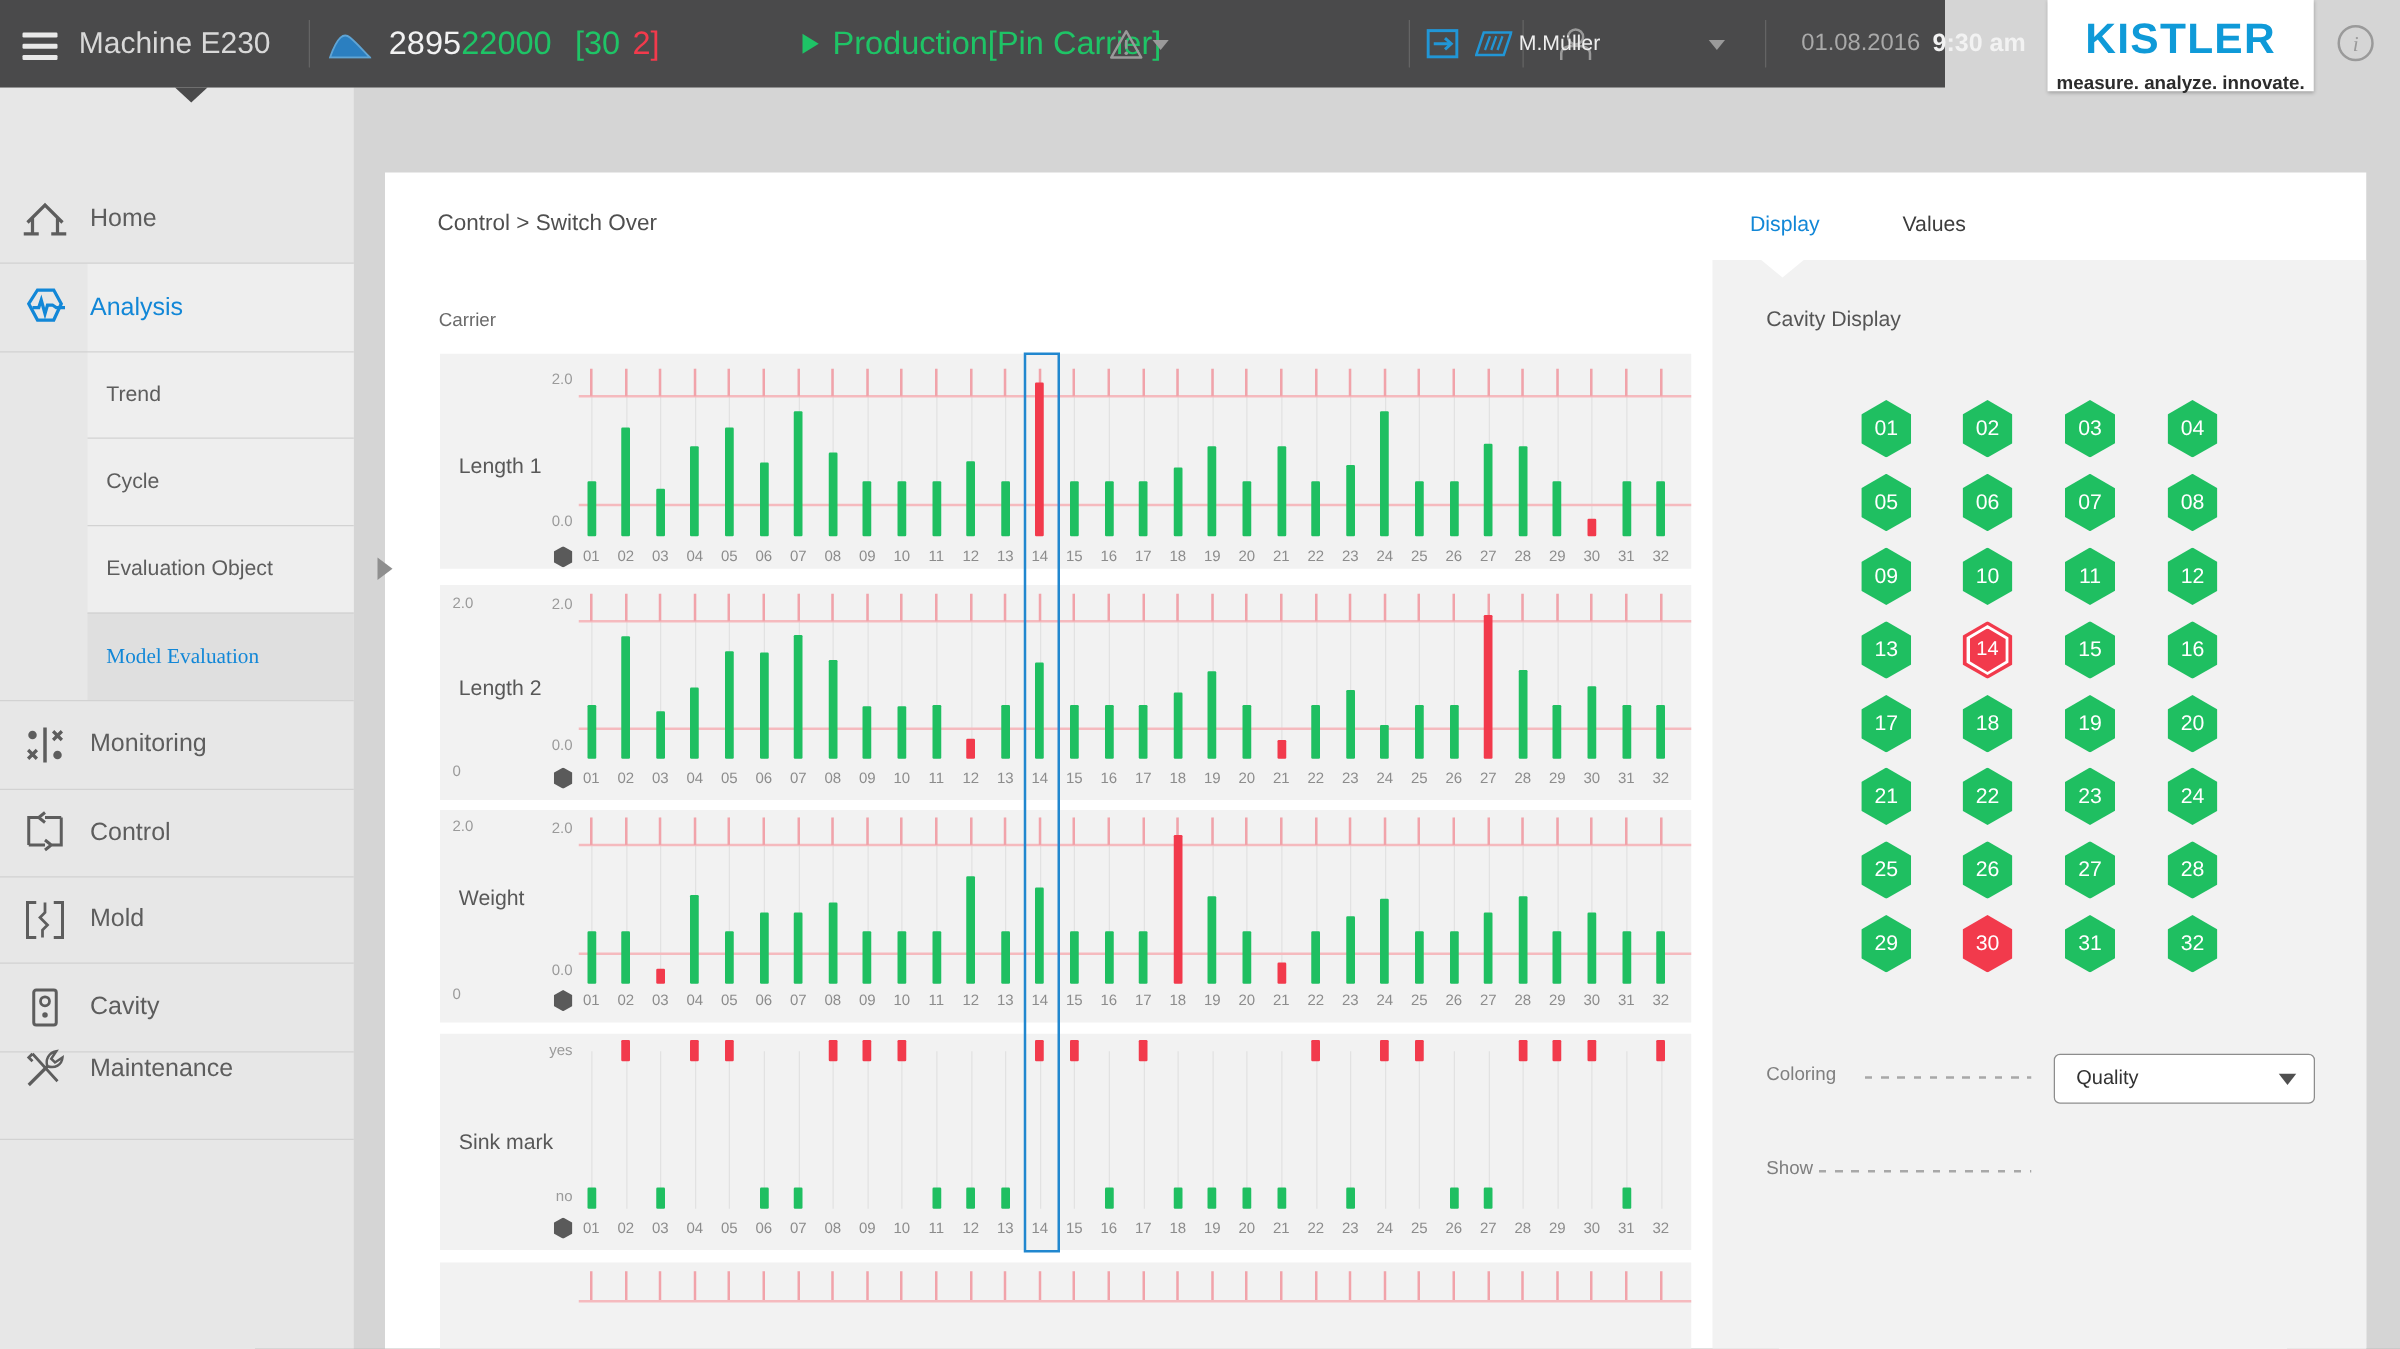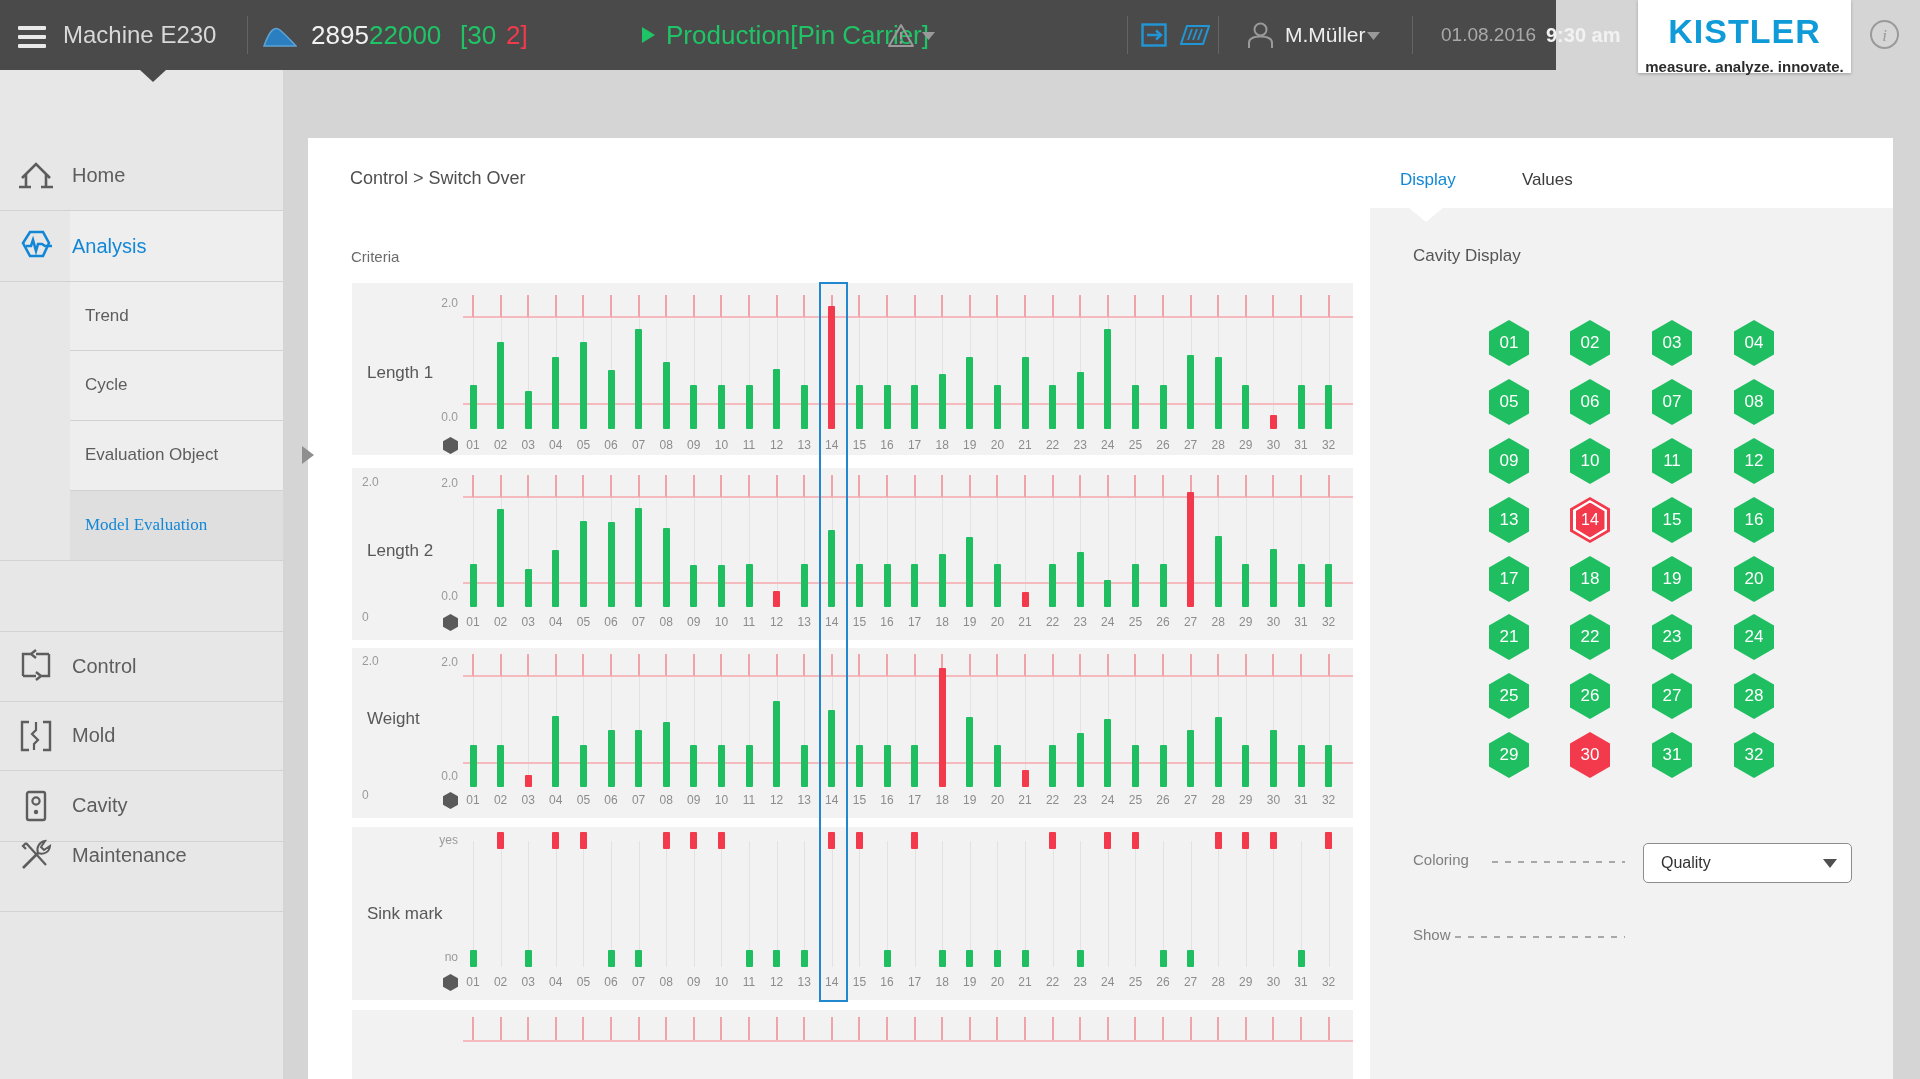--- a/index.html
+++ b/index.html
@@ -118,21 +118,21 @@
     <svg class="abs" style="left:1180px;top:24px;" width="30" height="22" viewBox="0 0 30 22">
       <path d="M7 2 H29 L23 20 H1 Z" fill="none" stroke="#2196d6" stroke-width="2"></path>
       <path d="M12 5 L8 16 M17 5 L13 16 M22 5 L18 16" stroke="#2196d6" stroke-width="1.8"></path>
     </svg>
     <div class="tb-div" style="left:1218px;"></div>
 
     <svg class="abs" style="left:1247px;top:21px;" width="27" height="28" viewBox="0 0 27 28">
       <circle cx="13.5" cy="8.5" r="6" fill="none" stroke="#9a9a9a" stroke-width="2"></circle>
       <path d="M2 27 V22 C2 17 7 15.5 13.5 15.5 C20 15.5 25 17 25 22 V27" fill="none" stroke="#9a9a9a" stroke-width="2"></path>
     </svg>
-    <div class="tb-txt" style="left:1285px;font-size:21px;color:#eeeeee;">M.Müller</div>
+    <div class="tb-txt" style="left:1215px;font-size:17px;color:#eeeeee;">M.Müller</div>
     <svg class="abs" style="left:1366px;top:31px;" width="15" height="10" viewBox="0 0 15 10">
       <path d="M1 1 L7.5 9 L14 1 Z" fill="#9a9a9a"></path>
     </svg>
 
     <div class="tb-div" style="left:1412px;"></div>
     <div class="tb-txt" style="left:1441px;font-size:19px;color:#a9a9a9;">01.08.2016</div>
     <div class="tb-txt" style="left:1546px;font-size:20px;color:#f2f2f2;font-weight:bold;">9:30 am</div>
 
     <svg class="abs" style="left:1869px;top:19px;" width="31" height="31" viewBox="0 0 31 31">
       <circle cx="15.5" cy="15.5" r="13.5" fill="none" stroke="#9a9a9a" stroke-width="2"></circle>
@@ -180,20 +180,30 @@
     <div class="sub-row" style="top:350px;height:70px;">
       <span class="rlb">Evaluation Object</span>
     </div>
     <div class="sdiv" style="left:70px;top:420px;width:213px;"></div>
 
     <div class="sub-row blue" style="top:420px;height:70px;font-family:Liberation Serif, serif;">
       <span class="rlb">Model Evaluation</span>
     </div>
     <div class="sdiv" style="left:0;top:490px;width:283px;"></div>
 
+    <div class="side-row" style="top:490px;height:71px;">
+      <svg class="ric" viewBox="0 0 36 36">
+        <circle cx="8" cy="10" r="3.4" fill="#5d5d5d"></circle>
+        <path d="M4.5 22 L11.5 29 M11.5 22 L4.5 29" stroke="#5d5d5d" stroke-width="2.6"></path>
+        <line x1="18" y1="4" x2="18" y2="32" stroke="#5d5d5d" stroke-width="2.8"></line>
+        <path d="M24.5 7 L31.5 14 M31.5 7 L24.5 14" stroke="#5d5d5d" stroke-width="2.6"></path>
+        <circle cx="28" cy="26" r="3.4" fill="#5d5d5d"></circle>
+      </svg>
+      <span class="rlb">Monitoring</span>
+    </div>
     <div class="sdiv" style="left:0;top:561px;width:283px;"></div>
 
     <div class="side-row" style="top:561px;height:70px;">
       <svg class="ric" viewBox="0 0 36 36">
         <path d="M13 6 H5 V28 M5 28 H18 M13 6 L18 2 M13 6 L18 10" fill="none" stroke="#5d5d5d" stroke-width="2.4"></path>
         <path d="M23 30 H31 V8 M31 8 H18 M23 30 L18 26 M23 30 L18 34" fill="none" stroke="#5d5d5d" stroke-width="2.4" transform="translate(0,-2)"></path>
       </svg>
       <span class="rlb">Control</span>
     </div>
     <div class="sdiv" style="left:0;top:631px;width:283px;"></div>
@@ -227,21 +237,21 @@
       <span class="rlb">Maintenance</span>
     </div>
     <div class="sdiv" style="left:0;top:841px;width:283px;"></div>
   </aside>
   <div id="sel-pointer"></div>
 
   <div id="card"></div>
   <div id="breadcrumb">Control &gt; Switch Over</div>
   <div class="tab active" style="left:1400px;">Display</div>
   <div class="tab inactive" style="left:1522px;">Values</div>
-  <div id="criteria-label">Criteria</div>
+  <div id="criteria-label">Carrier</div>
 
   <div id="charts">
       <div class="chart-block" style="top: 283px; height: 172px;"></div>
       <div class="cname" style="top: 363px;">Length 1</div>
       <div class="ylab" style="top: 296px;">2.0</div>
       <div class="ylab" style="top: 410px;">0.0</div>
       <div class="pline" style="left: 463px; top: 315.86px; width: 890px;"></div>
       <div class="pline" style="left: 463px; top: 402.8px; width: 890px;"></div>
       <div class="hexmark" style="left: 443px; top: 437px;"></div>
       <div class="grid" style="left: 473px; top: 295px; height: 134px;"></div>

